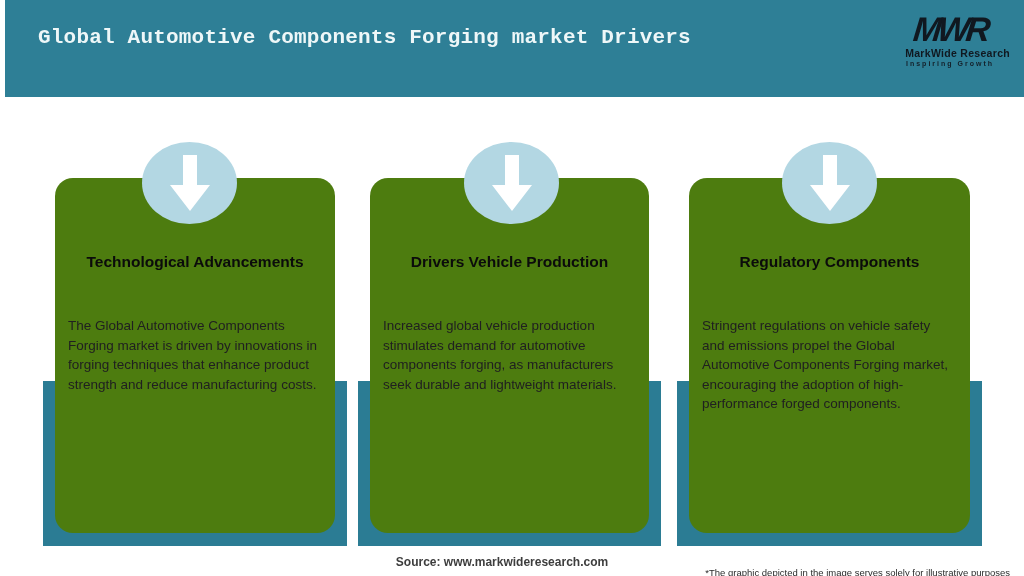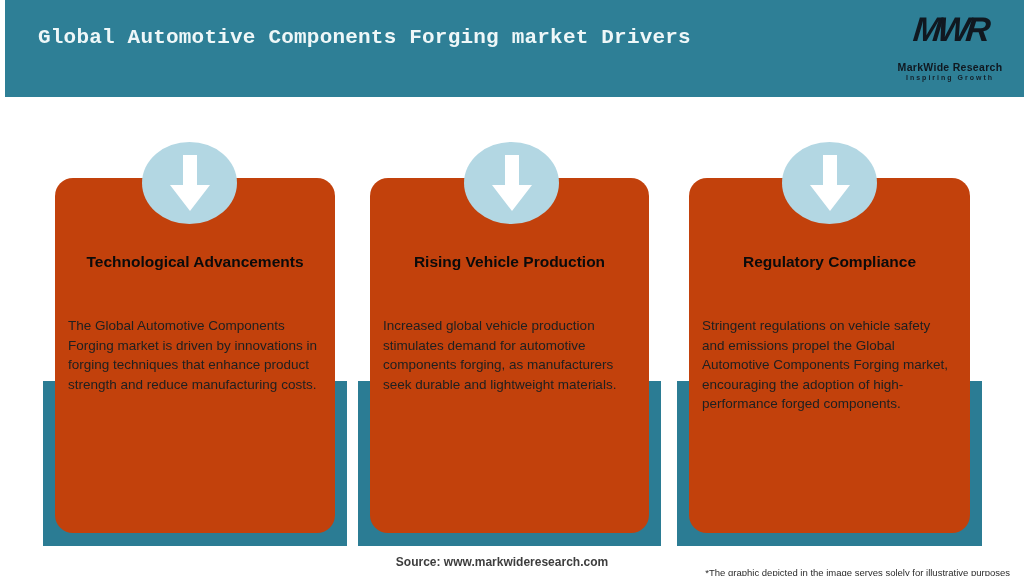--- a/index.html
+++ b/index.html
@@ -42,41 +42,42 @@
     font-style: italic;
     letter-spacing: -4px;
     line-height: 34px;
     color: #101820;
     transform: skewX(-6deg);
   }
   .logo-name {
     font-size: 10.5px;
     font-weight: bold;
     letter-spacing: 0.3px;
-    margin-top: 15px;
+    margin-top: 1px;
     color: #101820;
+    text-align: right;
   }
   .logo-tagline {
     font-size: 7px;
     font-weight: bold;
     letter-spacing: 2px;
     margin-top: 1px;
     color: #14202a;
   }
 
   
   .backdrop {
     position: absolute;
     top: 381px; height: 165px;
     background: #2b7c94;
   }
   .card {
     position: absolute;
     top: 178px; height: 355px;
-    background: #c2410c;
+    background: #4d7c0f;
     border-radius: 18px;
   }
   .circle {
     position: absolute;
     top: 142px;
     width: 95px; height: 82px;
     background: #b3d7e3;
     border-radius: 50%;
     display: flex;
     align-items: center;
@@ -148,32 +149,32 @@
   <div class="card-body">The Global Automotive Components Forging market is driven by innovations in forging techniques that enhance product strength and reduce manufacturing costs.</div>
 </div>
 <div class="circle circle-1">
   <svg width="44" height="58" viewBox="0 0 44 58" aria-hidden="true">
     <path d="M15 0 h14 v30 h13 L22 56 2 30 h13 z" fill="#ffffff"></path>
   </svg>
 </div>
 
 <div class="backdrop backdrop-2"></div>
 <div class="card card-2">
-  <div class="card-title">Rising Vehicle Production</div>
+  <div class="card-title">Drivers Vehicle Production</div>
   <div class="card-body">Increased global vehicle production stimulates demand for automotive components forging, as manufacturers seek durable and lightweight materials.</div>
 </div>
 <div class="circle circle-2">
   <svg width="44" height="58" viewBox="0 0 44 58" aria-hidden="true">
     <path d="M15 0 h14 v30 h13 L22 56 2 30 h13 z" fill="#ffffff"></path>
   </svg>
 </div>
 
 <div class="backdrop backdrop-3"></div>
 <div class="card card-3">
-  <div class="card-title">Regulatory Compliance</div>
+  <div class="card-title">Regulatory Components</div>
   <div class="card-body">Stringent regulations on vehicle safety and emissions propel the Global Automotive Components Forging market, encouraging the adoption of high-performance forged components.</div>
 </div>
 <div class="circle circle-3">
   <svg width="44" height="58" viewBox="0 0 44 58" aria-hidden="true">
     <path d="M15 0 h14 v30 h13 L22 56 2 30 h13 z" fill="#ffffff"></path>
   </svg>
 </div>
 
 <div class="source-text">Source: www.markwideresearch.com</div>
 <div class="disclaimer-text">*The graphic depicted in the image serves solely for illustrative purposes</div>

